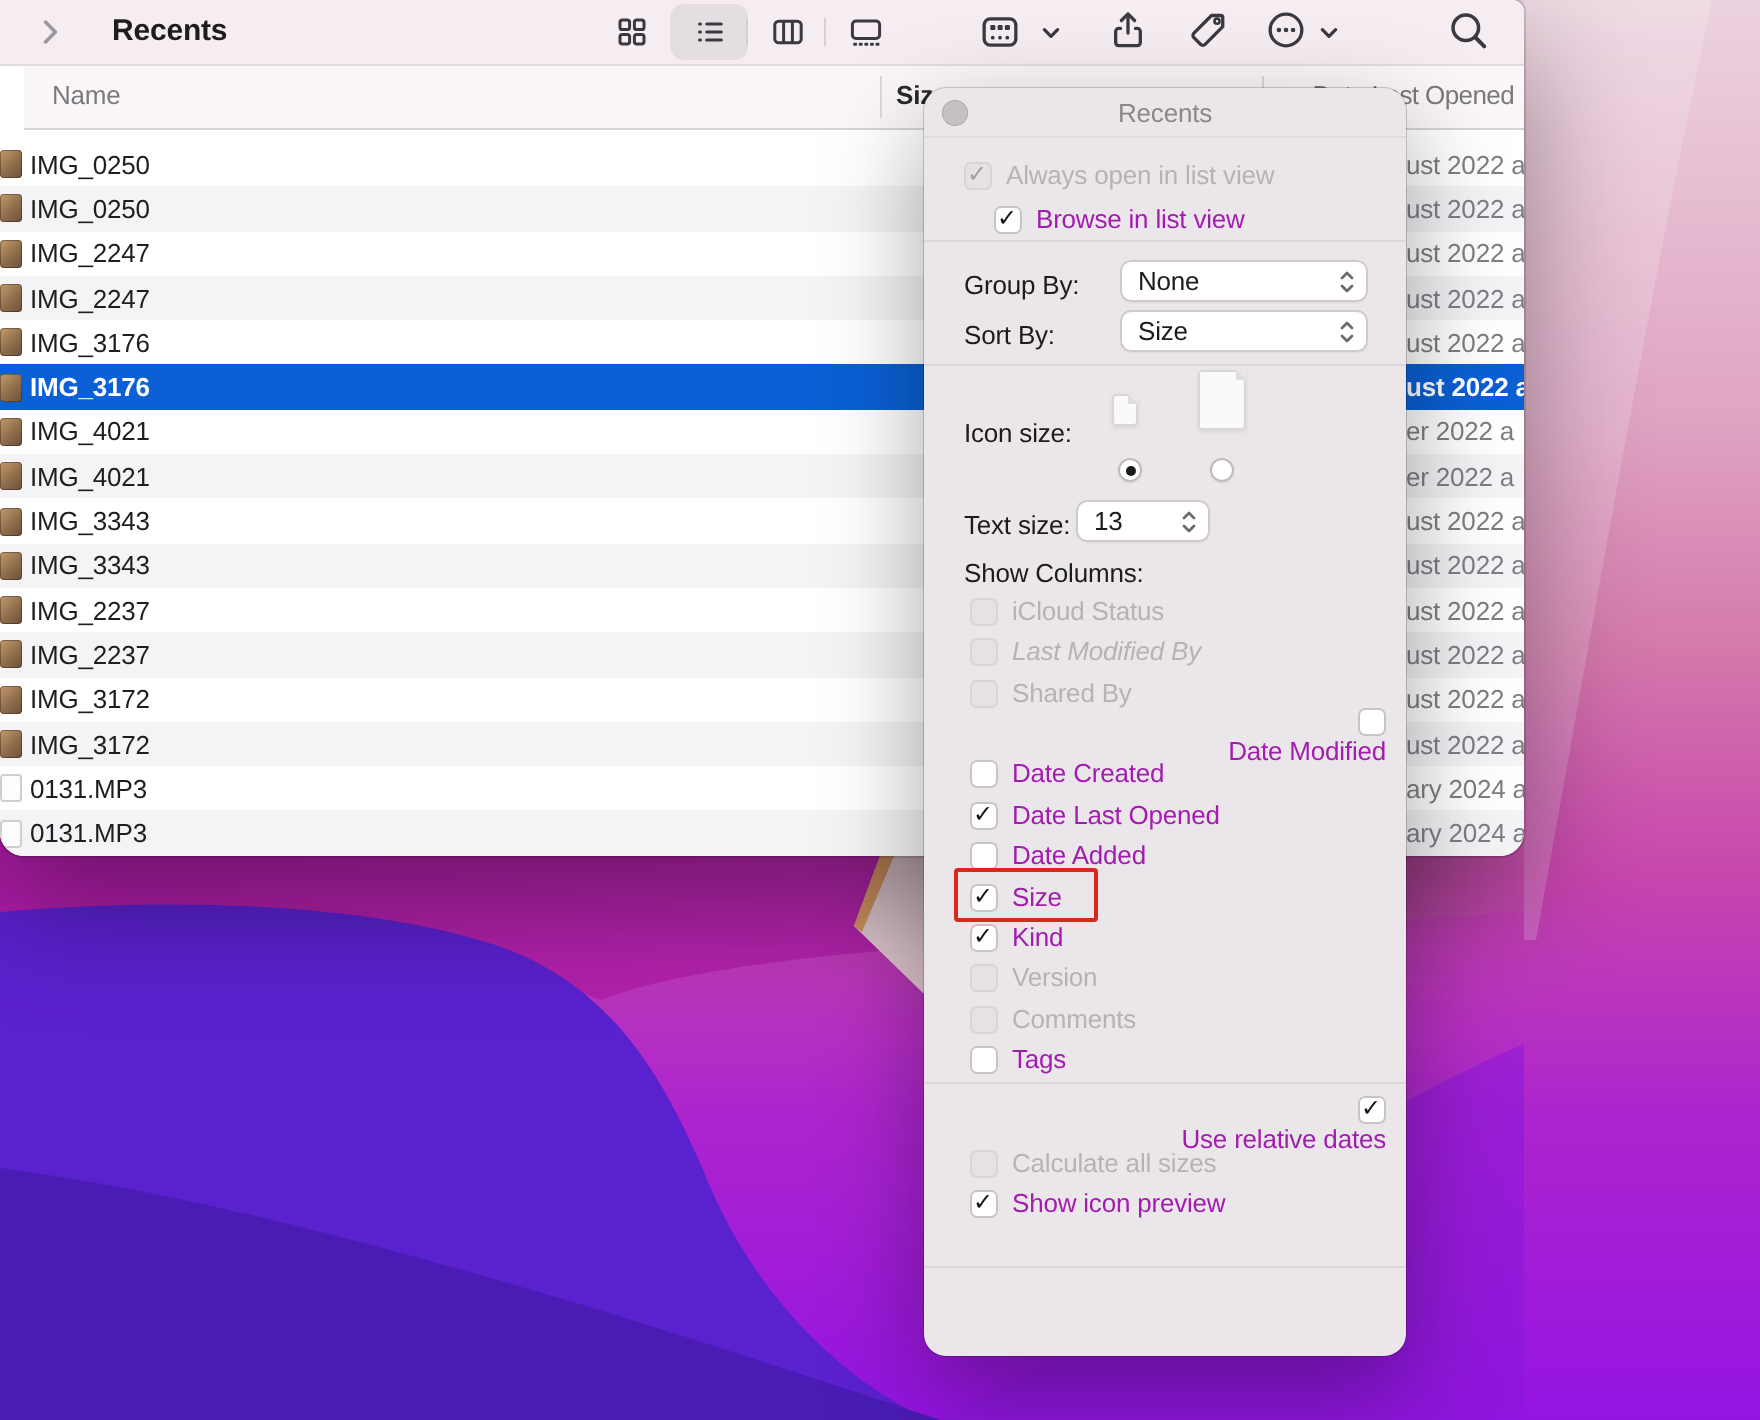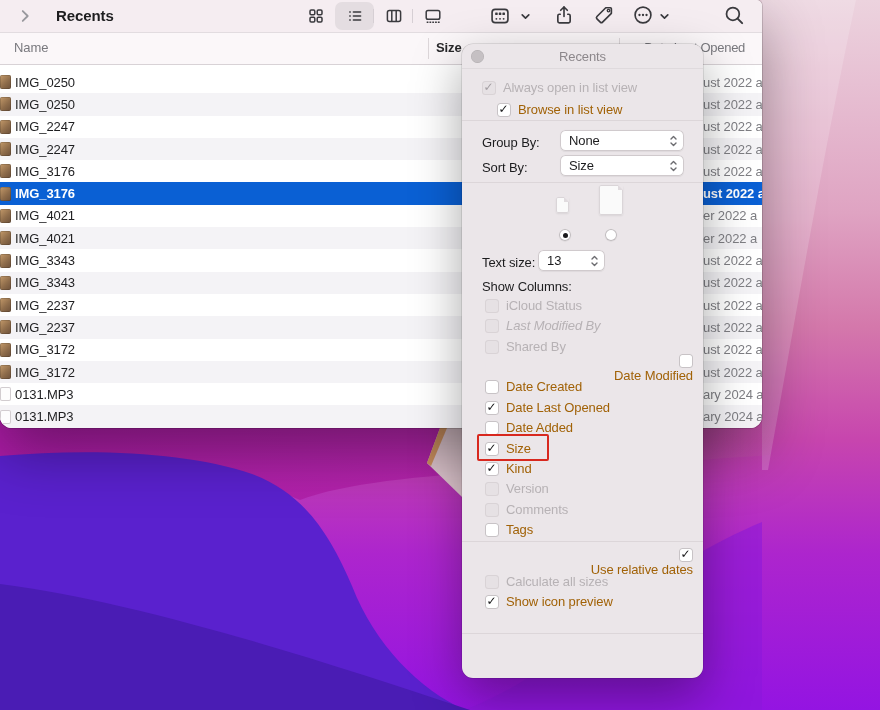--- a/index.html
+++ b/index.html
@@ -24,21 +24,21 @@
   }
   .fwd{position:absolute;left:16px;top:7px;}
   .win-title{position:absolute;left:56px;top:0;line-height:32px;font-size:15px;font-weight:700;color:#1d1d1f;}
   .seg{position:absolute;left:296px;top:2px;width:156px;height:28px;display:flex;}
   .seg-btn{width:39px;height:28px;display:flex;align-items:center;justify-content:center;border-radius:7px;position:relative;}
   .seg-btn.active{background:#e4dde1;}
   .seg-sep{position:absolute;right:0;top:7px;width:1px;height:14px;background:#d6cfd4;}
   .tb-ico{position:absolute;top:5px;}
   
   .cheader{
-    position:absolute;left:0;top:33px;right:0;height:31px;
+    position:absolute;left:12px;top:33px;right:0;height:31px;
     background:#fbf7f9;border-bottom:1px solid #d8d2d6;
   }
   .ch-name{position:absolute;left:14px;top:0;line-height:30px;color:#79797e;}
   .ch-size{position:absolute;left:436px;top:0;line-height:30px;color:#28282a;font-weight:700;}
   .ch-date{position:absolute;left:620px;width:125px;top:0;line-height:30px;color:#79797e;text-align:right;white-space:nowrap;letter-spacing:-0.3px;}
   .ch-sep{position:absolute;top:5px;width:1px;height:21px;background:#ddd7da;}
   
   .rows{position:absolute;left:0;top:71px;right:0;}
   .frow{height:22.3px;display:flex;align-items:center;position:relative;background:#ffffff;}
   .frow.alt{background:#f4f3f6;}
@@ -59,21 +59,21 @@
   .p-title{position:absolute;left:0;right:0;top:0;height:24px;text-align:center;line-height:25px;
     color:#8c878b;border-bottom:1px solid rgba(0,0,0,.05);border-radius:11px 11px 0 0;}
   .close-dot{position:absolute;left:9px;top:6px;width:13px;height:13px;border-radius:50%;
     background:#c5c0c3;box-shadow:inset 0 0 0 .5px rgba(0,0,0,.12);}
   .p-div{position:absolute;left:0;right:0;height:1px;background:#dcd6d9;}
   .cb{width:14px;height:14px;flex:0 0 14px;border-radius:3.5px;background:#ffffff;
     box-shadow:inset 0 0 0 1px #c8c3c6;position:relative;}
   .cb.on::after{content:"✓";position:absolute;left:1.5px;top:-1px;font-size:12px;font-weight:700;color:#141416;}
   .dis .cb,.cb.dis{background:#e6e1e4;box-shadow:inset 0 0 0 1px #d9d3d6;}
   .cb.dis.on::after,.dis .cb.on::after{color:#a29da1;}
-  .clabel{margin-left:7px;color:#a16207;white-space:nowrap;}
+  .clabel{margin-left:7px;color:#a21caf;white-space:nowrap;}
   .dis .clabel{color:#b7b2b5;}
   .hl-box{position:absolute;left:-8px;top:-2px;width:68px;height:23px;
     border:2.5px solid var(--highlight,#d8281e);border-radius:2px;pointer-events:none;}
   .p-label{color:#1c1c1e;white-space:nowrap;}
   .dd{position:absolute;height:21px;background:#ffffff;border-radius:5.5px;
     box-shadow:inset 0 0 0 1px #d0cacd,0 .5px 1px rgba(0,0,0,.06);
     display:flex;align-items:center;}
   .dd-val{margin-left:9px;color:#1c1c1e;flex:1;}
   .dd svg{margin-right:6px;}
   .doc{position:absolute;background:#fafafa;border-radius:2px;
@@ -340,20 +340,23 @@
     <svg width="9" height="14" viewBox="0 0 9 14">
         <g fill="none" stroke="#6c6c70" stroke-width="1.4" stroke-linecap="round" stroke-linejoin="round">
           <path d="M2 5 L4.5 2.5 L7 5"></path>
           <path d="M2 9 L4.5 11.5 L7 9"></path>
         </g>
       </svg>
   </div>
 
   <div class="p-div" style="top:138px"></div>
 
+  <div class="p-abs" style="top:160px">
+    <span class="p-label">Icon size:</span>
+  </div>
   <span class="doc" style="left:94px;top:153px;width:13px;height:16px"></span>
   <span class="doc" style="left:137px;top:141px;width:24px;height:30px"></span>
   <span class="radio on" style="left:97px;top:185px"></span>
   <span class="radio" style="left:143px;top:185px"></span>
 
   <div class="p-abs" style="top:206px">
     <span class="p-label">Text size:</span>
   </div>
   <div class="dd" style="left:76px;top:206px;width:67px">
     <span class="dd-val">13</span>

